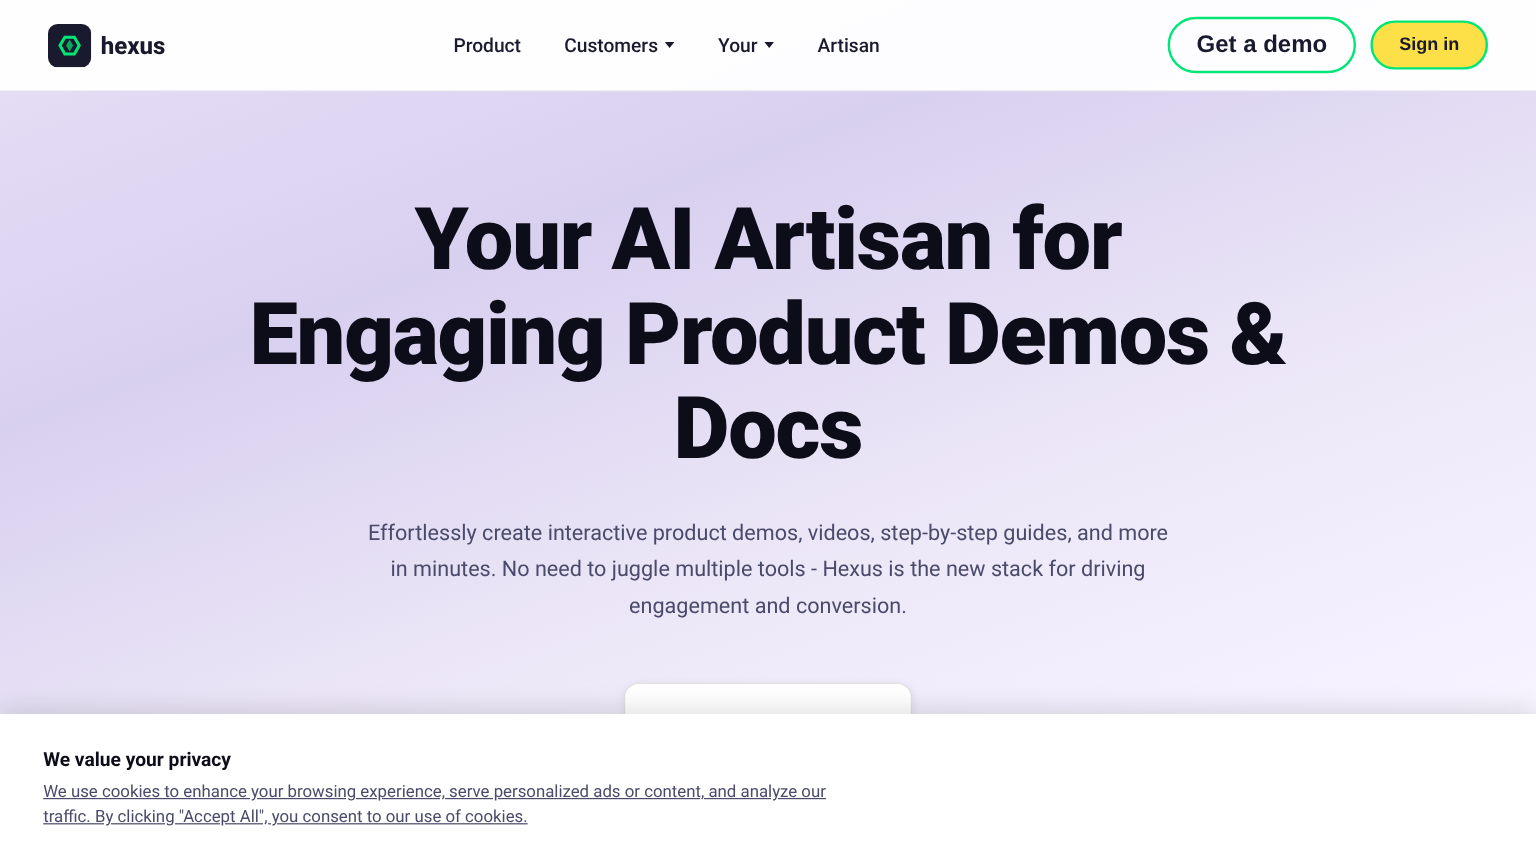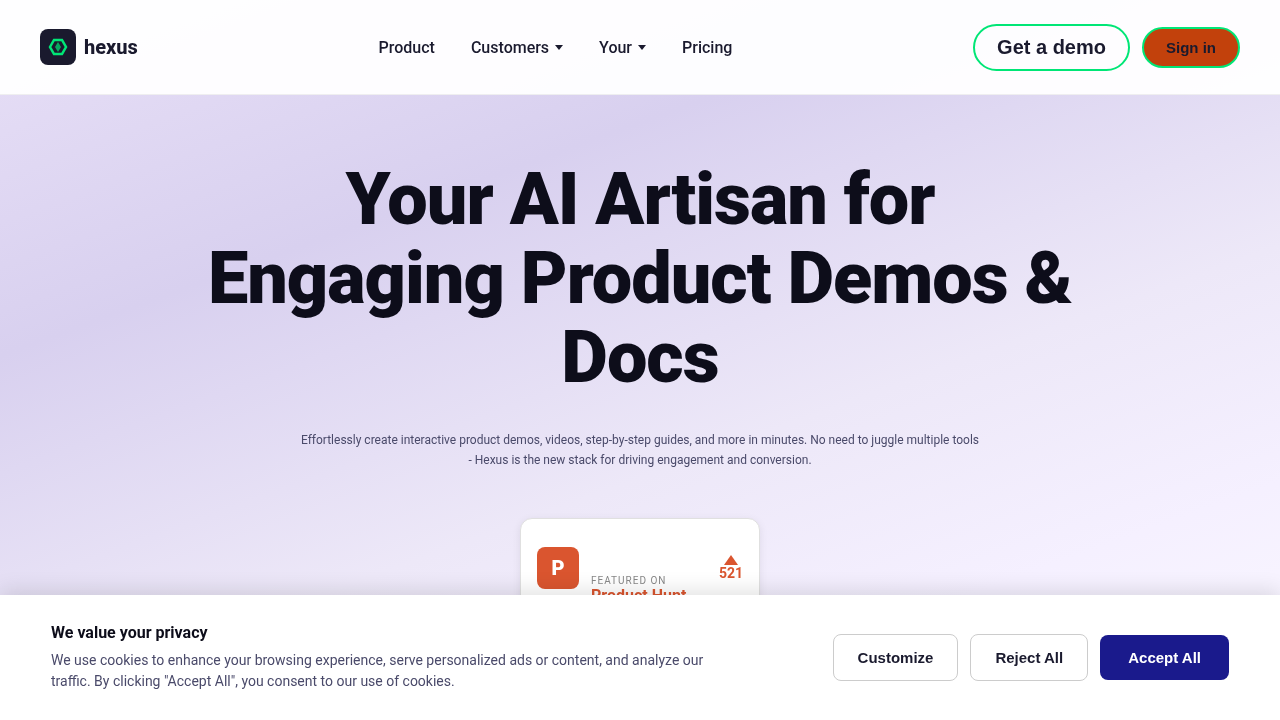--- a/index.html
+++ b/index.html
@@ -7,21 +7,21 @@
     body {
       font-family: -apple-system, BlinkMacSystemFont, 'Segoe UI', Roboto, sans-serif;
       background: #fff;
       overflow-x: hidden;
     }
 
     
     nav {
       position: fixed;
       top: 0; left: 0; right: 0;
-      height: 95px;
+      height: 76px;
       background: rgba(255,255,255,0.95);
       display: flex;
       align-items: center;
       justify-content: space-between;
       padding: 0 40px;
       z-index: 100;
       border-bottom: 1px solid rgba(0,0,0,0.06);
     }
 
     .nav-logo {
@@ -80,21 +80,21 @@
       color: #1a1a2e;
       padding: 10px 22px;
       border-radius: 30px;
       font-size: 20px;
       font-weight: 600;
       cursor: pointer;
     }
 
     .btn-signin {
       border: 2px solid #00e676;
-      background: #c2410c;
+      background: #fde047;
       color: #1a1a2e;
       padding: 10px 22px;
       border-radius: 30px;
       font-size: 15px;
       font-weight: 600;
       cursor: pointer;
     }
 
     
     .hero {
@@ -113,21 +113,21 @@
       font-size: 72px;
       font-weight: 900;
       color: #0d0d1a;
       line-height: 1.1;
       max-width: 900px;
       margin: 0 auto 32px;
       letter-spacing: -1px;
     }
 
     .hero-subtitle {
-      font-size: 12px;
+      font-size: 18px;
       color: #4a4a6a;
       max-width: 680px;
       margin: 0 auto 48px;
       line-height: 1.7;
     }
 
     
     .ph-badge {
       width: 240px;
       background: #fff;
@@ -195,21 +195,21 @@
       color: #da552f;
     }
 
     
     .cookie-banner {
       position: fixed;
       bottom: 0;
       left: 0;
       right: 0;
       background: #fff;
-      padding: 28px 51px;
+      padding: 28px 36px;
       box-shadow: 0 -4px 20px rgba(0,0,0,0.12);
       display: flex;
       align-items: center;
       justify-content: space-between;
       gap: 12px;
       z-index: 1000;
     }
 
     .cookie-text {
       flex: 1;
@@ -220,20 +220,21 @@
       font-weight: 700;
       color: #0d0d1a;
       margin-bottom: 8px;
     }
 
     .cookie-body {
       font-size: 14px;
       color: #4a4a6a;
       line-height: 1.5;
       max-width: 680px;
+      text-decoration: underline;
     }
 
     .cookie-actions {
       display: flex;
       gap: 12px;
       align-items: center;
       flex-shrink: 0;
     }
 
     .btn-customize {
@@ -295,21 +296,21 @@
         <span class="chevron-down"></span>
       </span>
     </li>
     <li>
       <span class="nav-item">
         <span>Your</span>
         <span class="chevron-down"></span>
       </span>
     </li>
     <li>
-      <a>Pricing</a>
+      <a>Artisan</a>
     </li>
   </ul>
 
   <div class="nav-actions">
     <button class="btn-demo">Get a demo</button>
     <button class="btn-signin">Sign in</button>
   </div>
 </nav>
 
 <section class="hero">
@@ -327,18 +328,13 @@
       <span class="ph-count">521</span>
     </div>
   </div>
 </section>
 
 <div class="cookie-banner">
   <div class="cookie-text">
     <div class="cookie-title">We value your privacy</div>
     <div class="cookie-body">We use cookies to enhance your browsing experience, serve personalized ads or content, and analyze our traffic. By clicking "Accept All", you consent to our use of cookies.</div>
   </div>
-  <div class="cookie-actions">
-    <button class="btn-customize">Customize</button>
-    <button class="btn-reject">Reject All</button>
-    <button class="btn-accept">Accept All</button>
-  </div>
 </div>
 
 </body></html>

